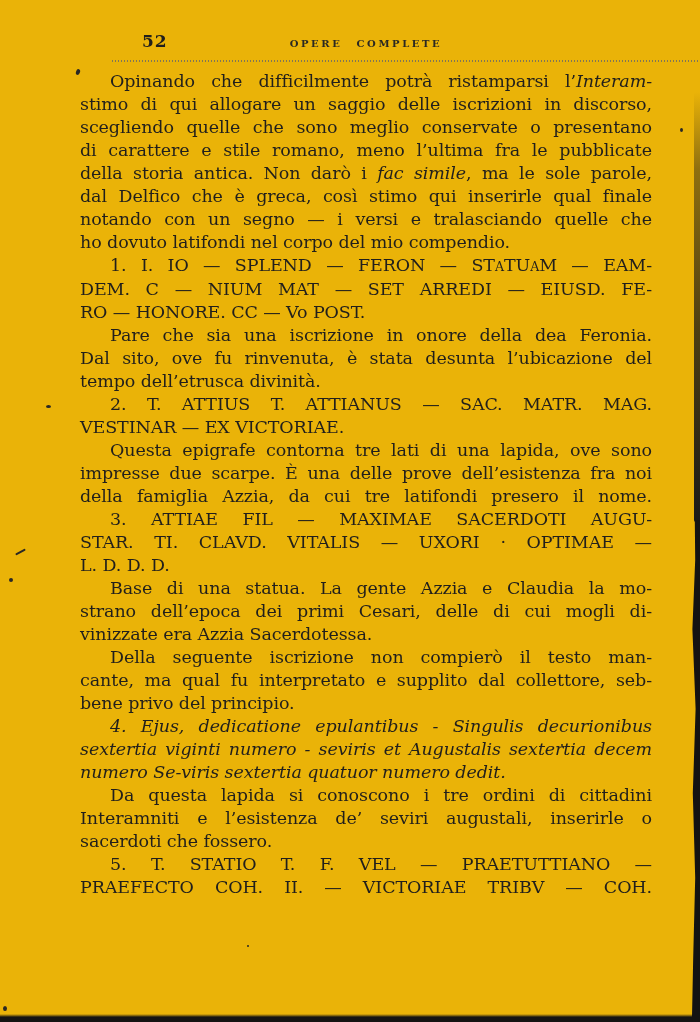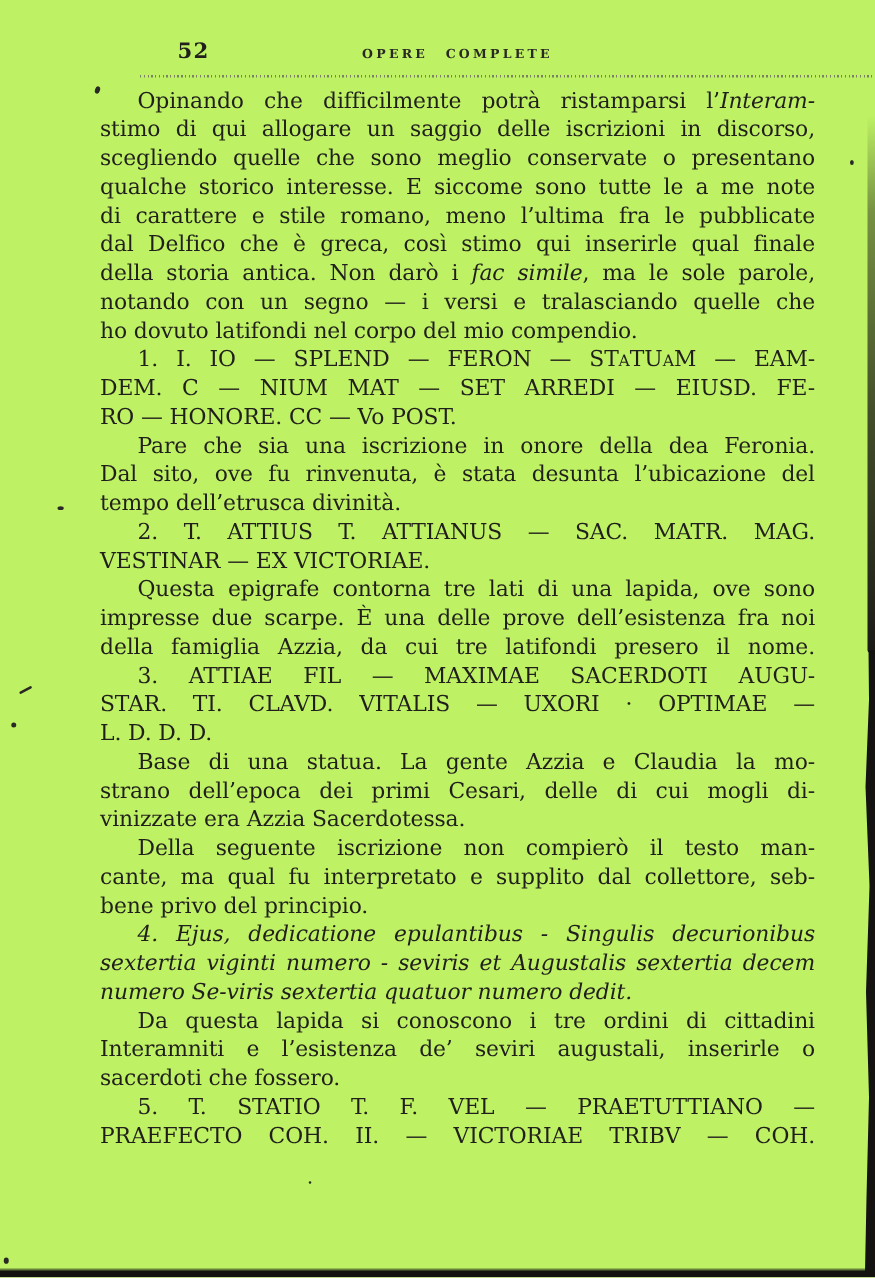--- a/index.html
+++ b/index.html
@@ -1,19 +1,19 @@
 <!DOCTYPE html>
 <html><head>
 <meta charset="utf-8">
 <style>
   html,body{margin:0;padding:0;}
   body{width:700px;height:1022px;background:#ffffff;}
   .page{
     position:relative;width:700px;height:1022px;overflow:hidden;
-    background:#bef264;color:#211f1c;
+    background:#eab308;color:#211f1c;
     font-family:"DejaVu Serif", serif;
   }
   .pagenum{
     position:absolute;left:142px;top:31px;
     font-size:17px;font-weight:bold;letter-spacing:1px;
   }
   .running-head{
     position:absolute;left:80px;top:38px;width:572px;
     text-align:center;font-size:10px;font-weight:bold;
     letter-spacing:2.6px;word-spacing:8px;color:#2a2823;
@@ -55,24 +55,23 @@
 <div class="page">
 
   <div class="pagenum">52</div>
   <div class="running-head">OPERE COMPLETE</div>
   <div class="dotted-rule"></div>
 
   <div class="text-block">
       <div class="line j ind"><span>Opinando che difficilmente potrà ristamparsi l’</span><span class="it">Interam-</span></div>
       <div class="line j"><span>stimo di qui allogare un saggio delle iscrizioni in discorso,</span></div>
       <div class="line j"><span>scegliendo quelle che sono meglio conservate o presentano</span></div>
-      <div class="line j"><span>qualche storico interesse. E siccome sono tutte le a me note</span></div>
       <div class="line j"><span>di carattere e stile romano, meno l’ultima fra le pubblicate</span></div>
+      <div class="line j"><span>della storia antica. Non darò i </span><span class="it">fac simile</span><span>, ma le sole parole,</span></div>
       <div class="line j"><span>dal Delfico che è greca, così stimo qui inserirle qual finale</span></div>
-      <div class="line j"><span>della storia antica. Non darò i </span><span class="it">fac simile</span><span>, ma le sole parole,</span></div>
       <div class="line j"><span>notando con un segno — i versi e tralasciando quelle che</span></div>
       <div class="line"><span>ho dovuto latifondi nel corpo del mio compendio.</span></div>
       <div class="line j ind"><span>1. I. IO — SPLEND — FERON — ST</span><span class="sc">A</span><span>TU</span><span class="sc">A</span><span>M — EAM-</span></div>
       <div class="line j"><span>DEM. C — NIUM MAT — SET ARREDI — EIUSD. FE-</span></div>
       <div class="line"><span>RO — HONORE. CC — Vo POST.</span></div>
       <div class="line j ind"><span>Pare che sia una iscrizione in onore della dea Feronia.</span></div>
       <div class="line j"><span>Dal sito, ove fu rinvenuta, è stata desunta l’ubicazione del</span></div>
       <div class="line"><span>tempo dell’etrusca divinità.</span></div>
       <div class="line j ind"><span>2. T. ATTIUS T. ATTIANUS — SAC. MATR. MAG.</span></div>
       <div class="line"><span>VESTINAR — EX VICTORIAE.</span></div>

